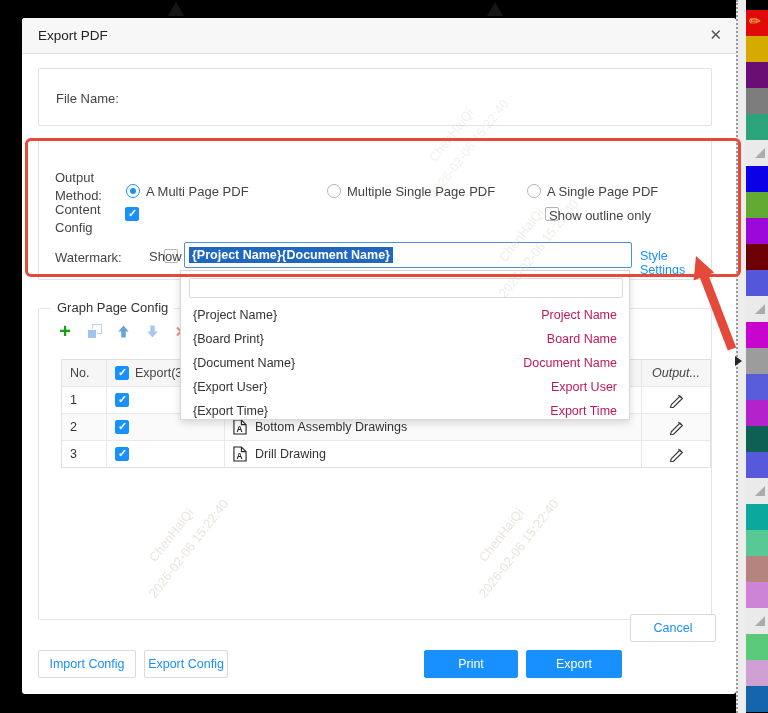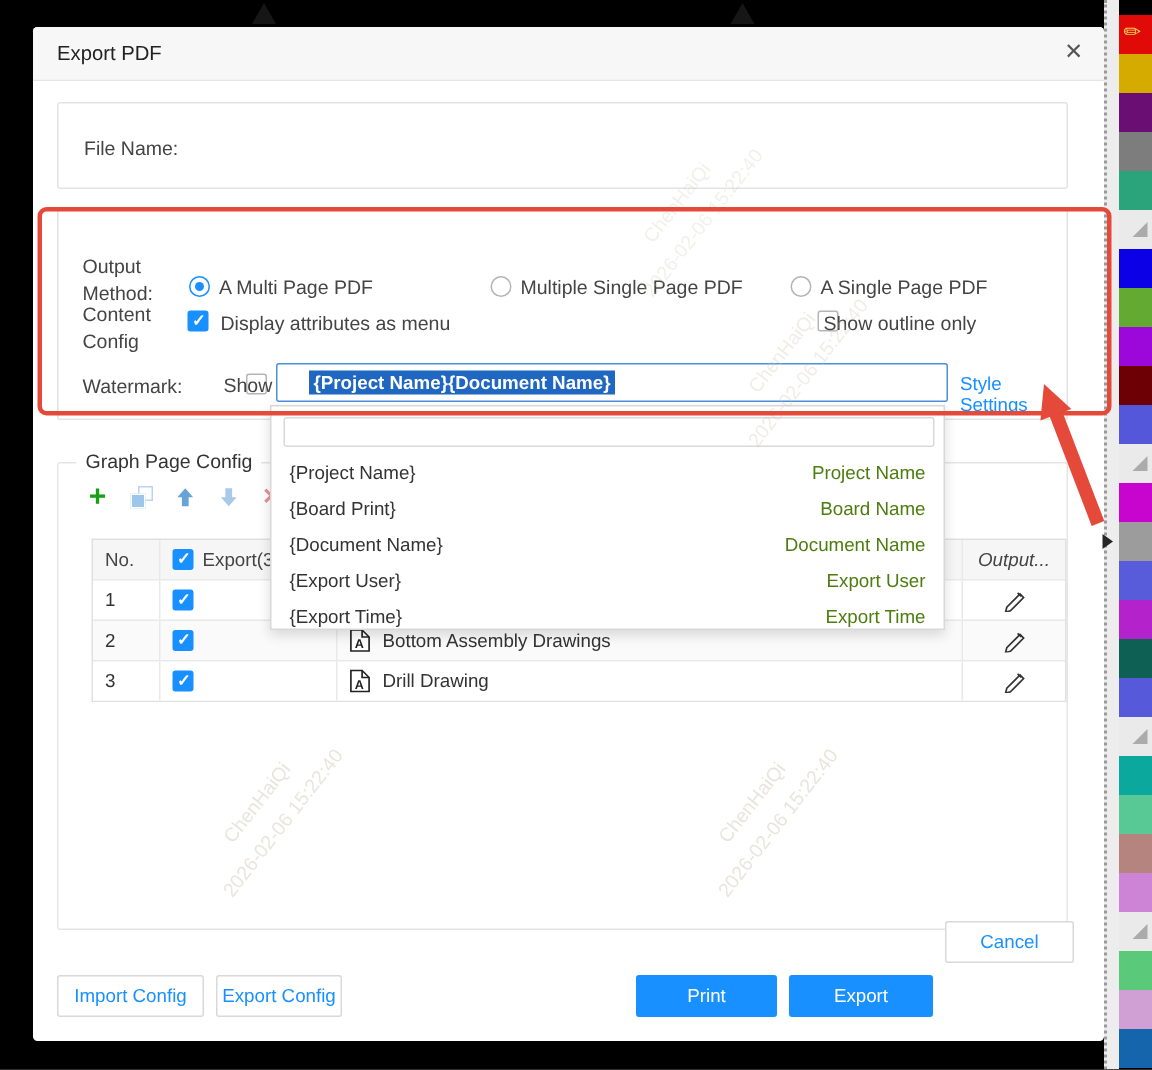--- a/index.html
+++ b/index.html
@@ -21,21 +21,21 @@
   .cb{width:14px;height:14px;border:1px solid #b5b5b5;border-radius:2px;background:#fff;display:inline-block;position:relative;flex:none;}
   .cb.on{background:#1890ff;border-color:#1890ff;}
   .cb.on::after{content:"✓";position:absolute;left:2px;top:-1px;font-size:11px;font-weight:bold;color:#fff;}
   .link{color:#1890ff;font-size:12.5px;cursor:pointer;}
   
   .dropdown{position:absolute;left:158px;top:252px;width:450px;height:150px;background:#fff;border:1px solid #d8d8d8;box-shadow:0 3px 8px rgba(0,0,0,.14);z-index:50;}
   .dd-filter{position:absolute;left:8px;top:7px;width:434px;height:20px;border:1px solid #d9d9d9;border-radius:2px;}
   .dd-list{position:absolute;left:0;top:32px;width:100%;}
   .dd-item{display:flex;justify-content:space-between;align-items:center;height:24px;padding:0 12px 0 12px;font-size:12.5px;cursor:pointer;}
   .dd-item .tok{color:#333;}
-  .dd-item .nm{color:#4d7c0f;}
+  .dd-item .nm{color:#be185d;}
   
   .fieldset{position:absolute;left:16px;top:290px;width:674px;height:312px;border:1px solid #e5e5e5;border-radius:2px;}
   .legend{position:absolute;left:12px;top:-9px;background:#fff;padding:0 6px;font-size:13px;color:#333;}
   .toolbar{position:absolute;left:16px;top:12px;display:flex;gap:9px;align-items:center;}
   .tbtn{width:20px;height:20px;display:flex;align-items:center;justify-content:center;cursor:pointer;}
   .plus{color:#17a017;font-size:20px;font-weight:bold;line-height:1;}
   .xdel{color:#ea9191;font-size:15px;font-weight:bold;line-height:1;}
   .copyicon{position:relative;width:15px;height:15px;}
   .copyicon .b{position:absolute;right:0;top:0;width:10px;height:10px;border:1.5px solid #b9d4ef;background:#fff;}
   .copyicon .f{position:absolute;left:0;bottom:0;width:10px;height:10px;background:#9ec5ea;border:1px solid #fff;}
@@ -92,28 +92,27 @@
 
       <span class="radio sel" style="left:87px;top:45px;"></span>
       <span class="lbl abs" style="left:107px;top:44px;">A Multi Page PDF</span>
       <span class="radio" style="left:288px;top:45px;"></span>
       <span class="lbl abs" style="left:308px;top:44px;">Multiple Single Page PDF</span>
       <span class="radio" style="left:488px;top:45px;"></span>
       <span class="lbl abs" style="left:508px;top:44px;">A Single Page PDF</span>
 
       <div class="lbl abs" style="left:16px;top:62px;width:62px;">Content Config</div>
       <span class="cb on abs" style="left:86px;top:68px;"></span>
-      <span class="lbl abs" style="left:108px;top:68px;">Display attributes as menu</span>
       <span class="cb abs" style="left:488px;top:68px;"></span>
       <span class="lbl abs" style="left:510px;top:68px;">Show outline only</span>
 
       <div class="lbl abs" style="left:16px;top:110px;">Watermark:</div>
       <span class="cb abs" style="left:88px;top:110px;"></span>
       <span class="lbl abs" style="left:110px;top:109px;">Show</span>
-      <div class="input abs" style="left:145px;top:103px;width:448px;height:26px;border-color:#4d90da;padding:0 21px;">
+      <div class="input abs" style="left:145px;top:103px;width:448px;height:26px;border-color:#4d90da;padding:0 4px;">
         <span class="selspan">{Project Name}{Document Name}</span>
       </div>
       <span class="link abs" style="left:601px;top:110px;">Style Settings</span>
     </div>
 
     <div class="fieldset">
       <div class="legend">Graph Page Config</div>
       <div class="toolbar">
         <div class="tbtn">
             <span class="plus">+</span>

